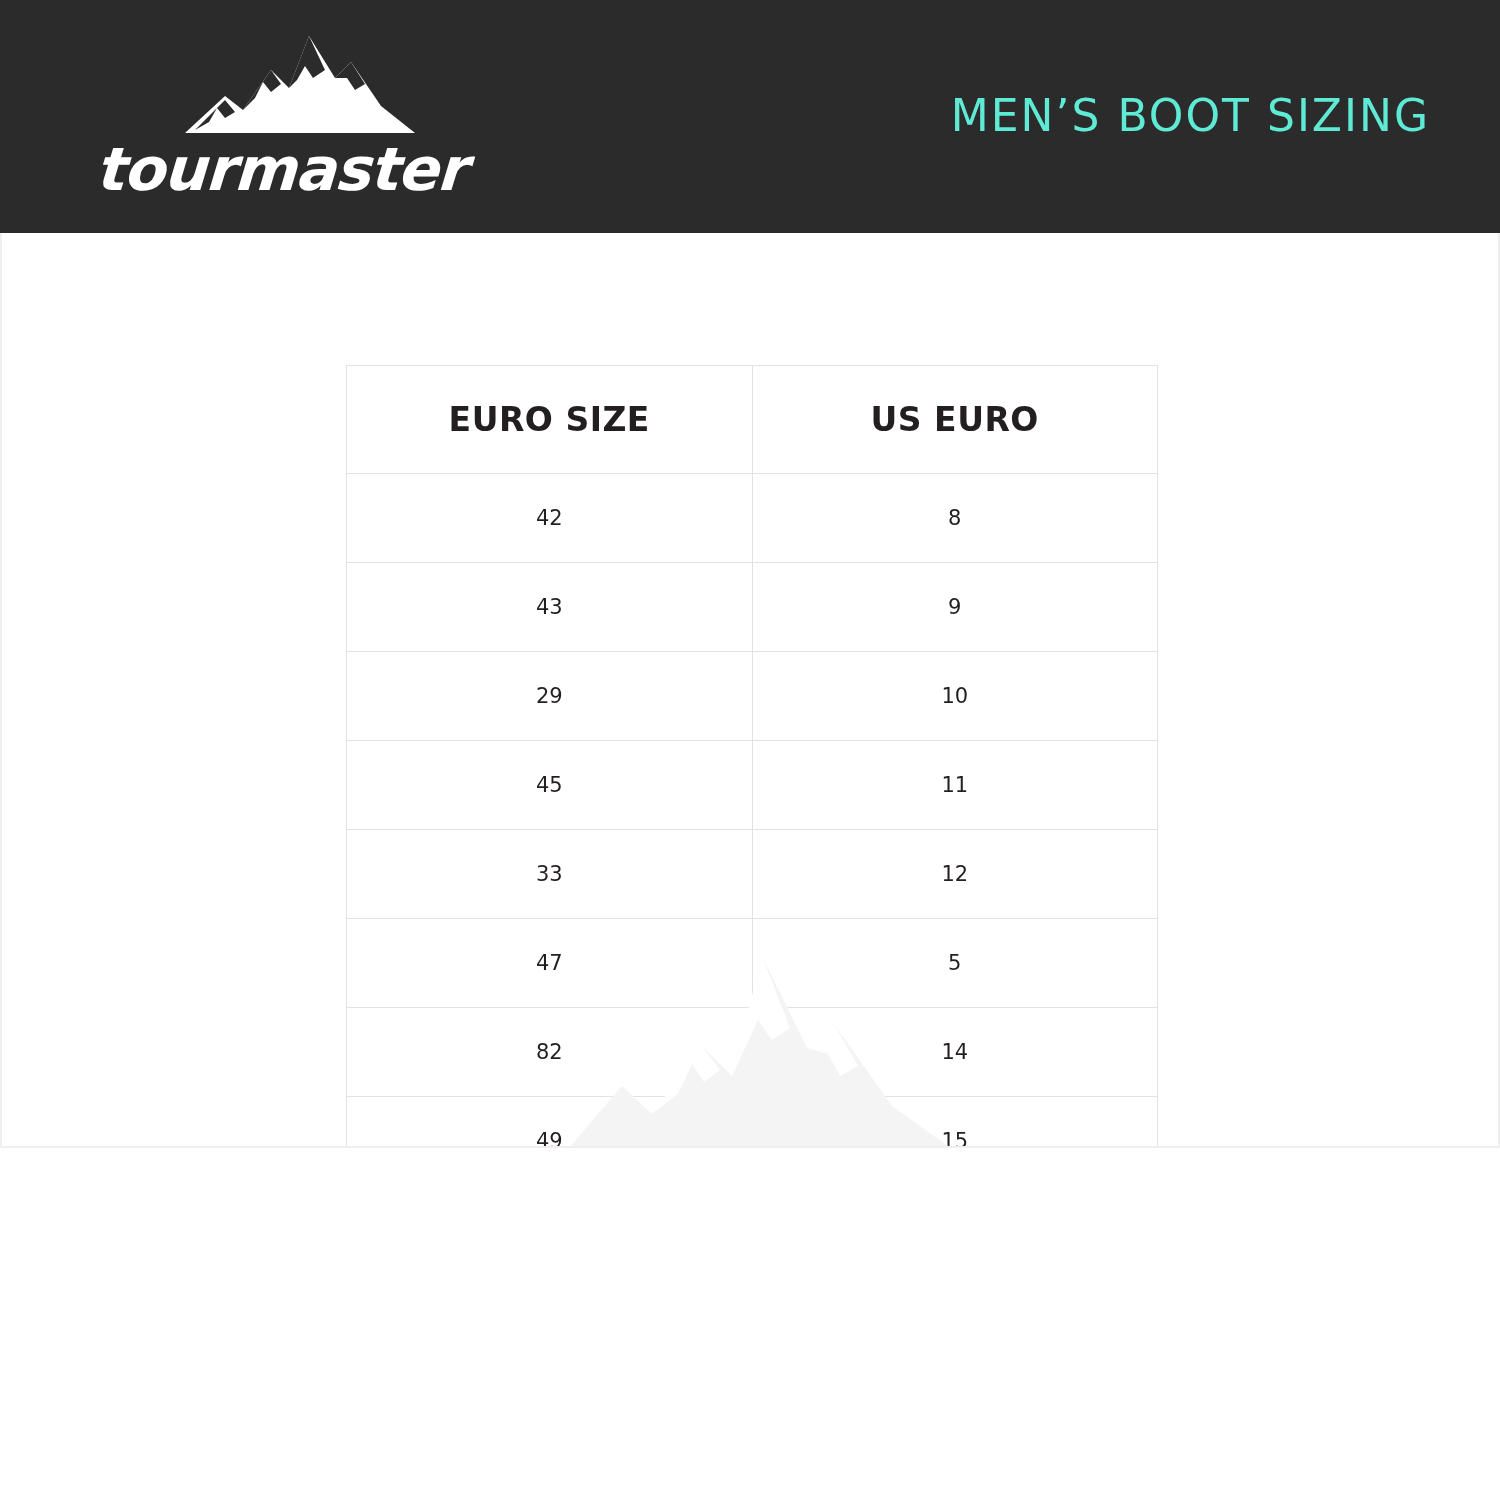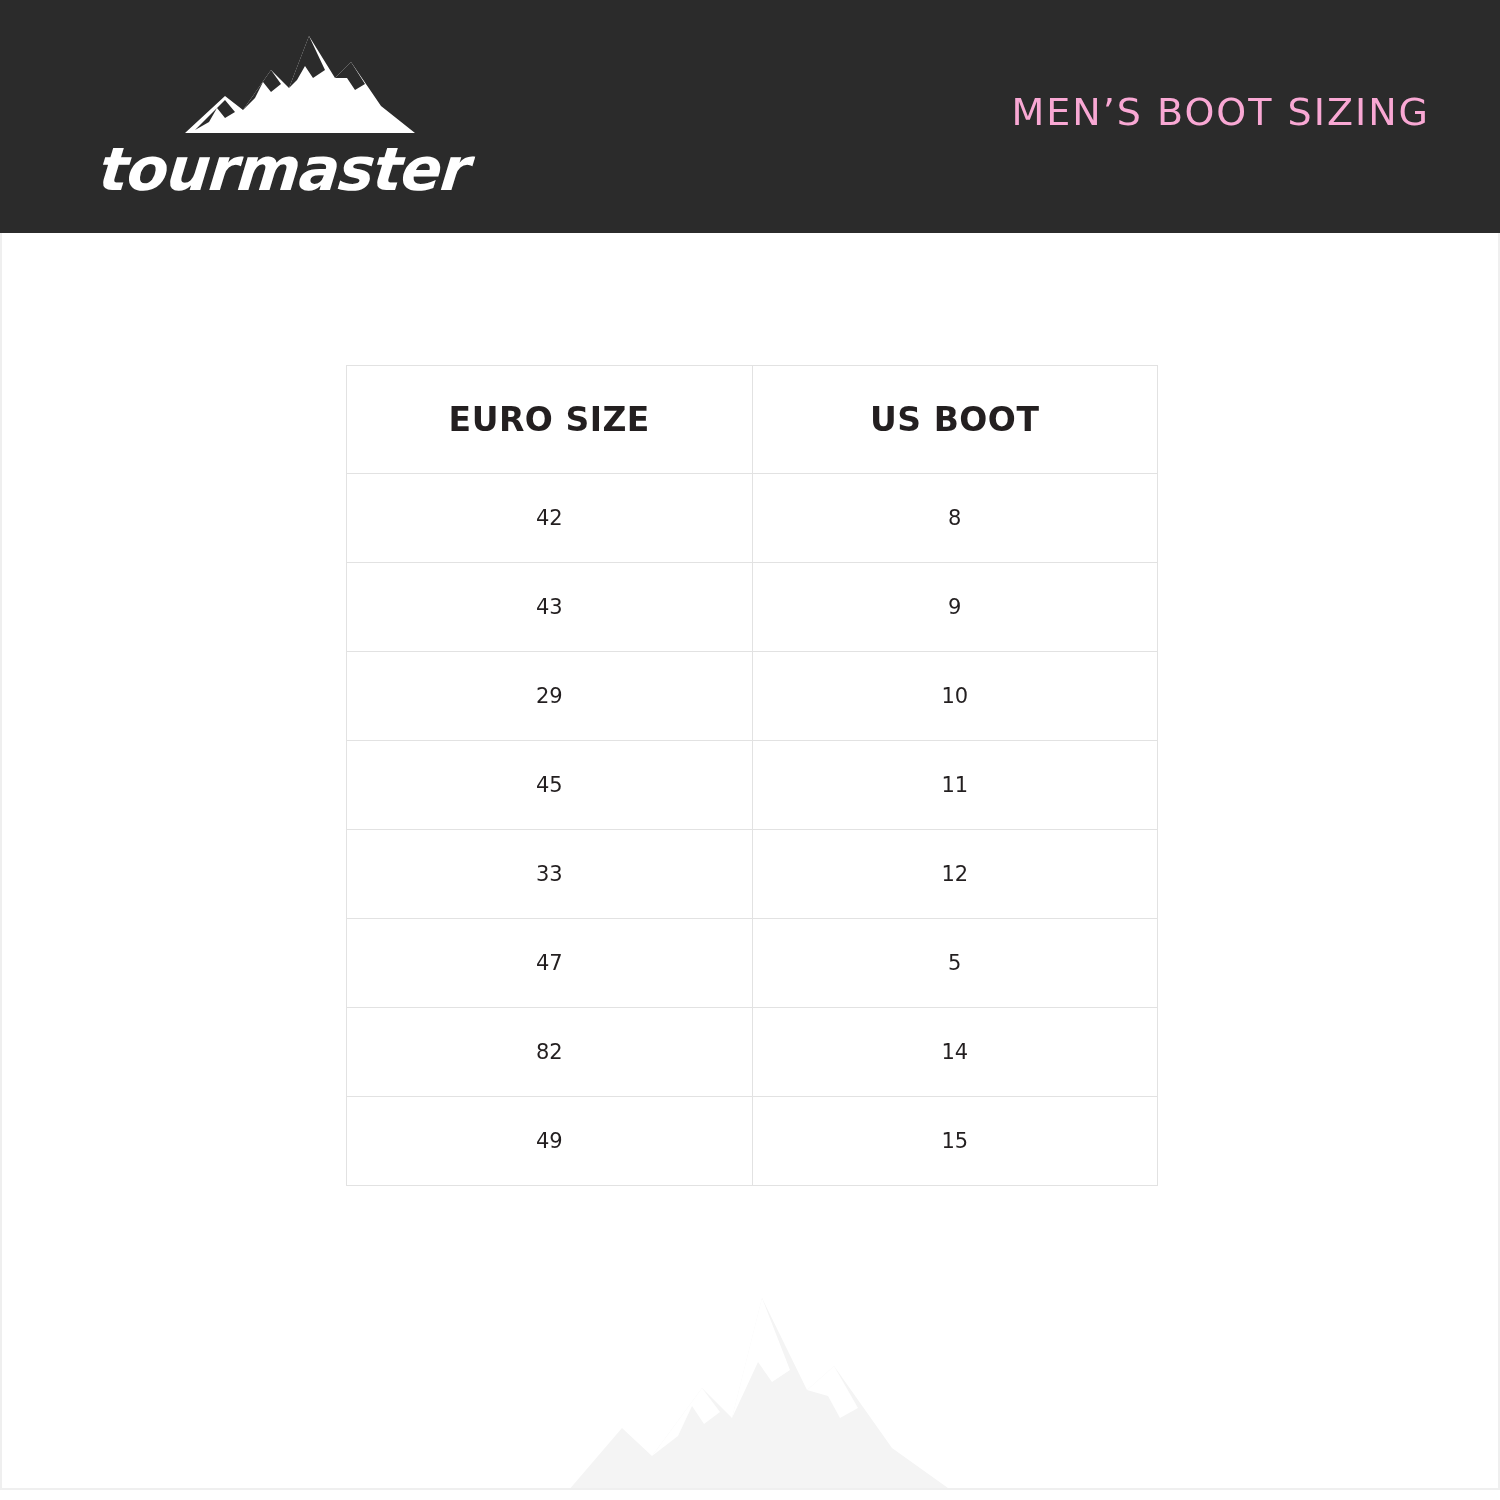--- a/index.html
+++ b/index.html
@@ -63,33 +63,33 @@
     letter-spacing: -1px;
     line-height: 78px;
     white-space: nowrap;
     transform: skewX(-6deg);
   }
 
   .header-title {
     position: absolute;
     right: 70px;
     top: 90px;
-    color: #f9a8d4;
-    font-family: "DejaVu Sans", sans-serif;
-    font-size: 38px;
+    color: #5eead4;
+    font-family: "DejaVu Sans", sans-serif;
+    font-size: 44px;
     letter-spacing: 2px;
     font-weight: 400;
     white-space: nowrap;
   }
 
   
   .body-area {
     position: relative;
     width: 1500px;
-    height: 1257px;
+    height: 915px;
     background: #ffffff;
     border-left: 2px solid #efefef;
     border-right: 2px solid #efefef;
     border-bottom: 2px solid #efefef;
     box-sizing: border-box;
     overflow: hidden;
   }
 
   
   .watermark {
@@ -153,21 +153,21 @@
 
     <div class="header-title">MEN’S BOOT SIZING</div>
   </div>
 
   <div class="body-area">
 
     <table class="size-table">
       <thead>
         <tr>
           <th>EURO SIZE</th>
-          <th>US BOOT</th>
+          <th>US EURO</th>
         </tr>
       </thead>
       <tbody>
         <tr>
           <td>42</td>
           <td>8</td>
         </tr>
         <tr>
           <td>43</td>
           <td>9</td>

